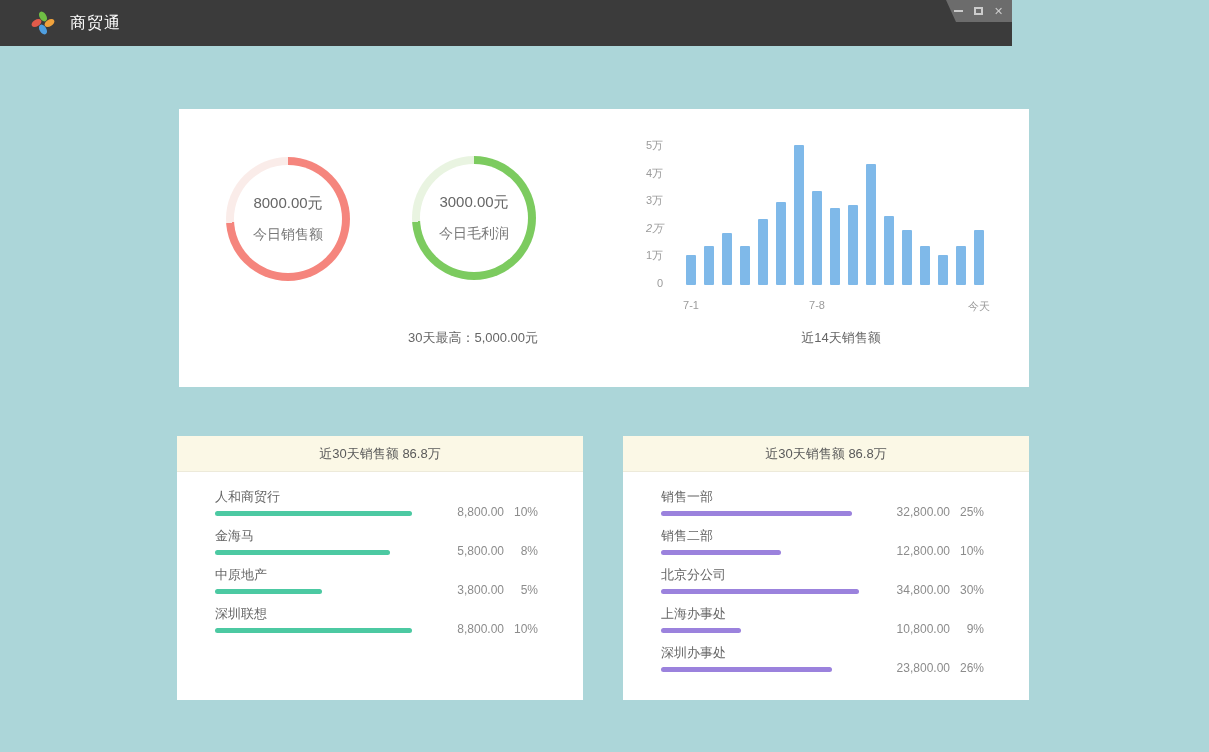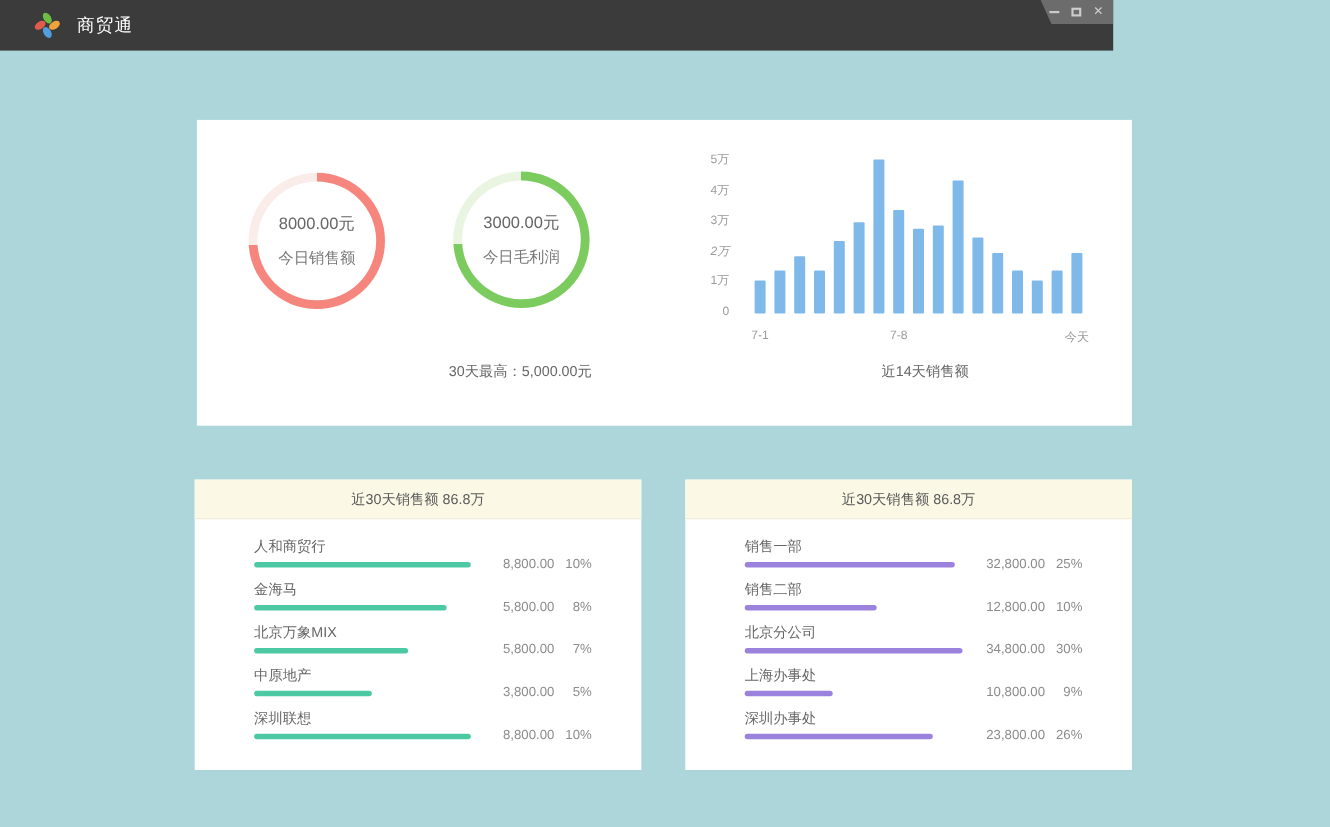--- a/index.html
+++ b/index.html
@@ -66,21 +66,21 @@
   .x-axis { position:absolute; left:507px; top:190px; width:306px; height:16px; }
   .xtick { position:absolute; top:0; transform:translateX(-50%); font-size:11px; color:#9B9B9B; white-space:nowrap; }
   .chart-title { position:absolute; left:507px; top:220px; width:310px; text-align:center; font-size:13px; color:#666666; }
 
   
   .rank-header {
     height:36px; background:#FBF8E6; border-bottom:1px solid #EDEADA;
     display:flex; align-items:center; justify-content:center;
     font-size:13px; color:#5A5A5A;
   }
-  .rank-body { padding:12px 45px 0 54px; }
+  .rank-body { padding:12px 45px 0 38px; }
   .rank-row { position:relative; height:39px; }
   .rank-name { position:absolute; left:0; top:4px; font-size:13px; color:#666666; }
   .rank-bar { position:absolute; left:0; top:27px; height:5px; border-radius:2.5px; }
   .rank-val { position:absolute; right:0; top:21px; display:flex; font-size:12px; color:#8C8C8C; }
   .rank-val .amt { display:inline-block; width:64px; text-align:right; }
   .rank-val .pct { display:inline-block; width:34px; text-align:right; }
 </style>
 </head>
 <body>
 
@@ -178,28 +178,20 @@
       </div>
       <div class="rank-row">
         <div class="rank-name">金海马</div>
         <div class="rank-bar" style="width: 175px; background: rgb(76, 201, 162);"></div>
         <div class="rank-val">
           <span class="amt">5,800.00</span>
           <span class="pct">8%</span>
         </div>
       </div>
       <div class="rank-row">
-        <div class="rank-name">北京万象MIX</div>
-        <div class="rank-bar" style="width: 140px; background: rgb(76, 201, 162);"></div>
-        <div class="rank-val">
-          <span class="amt">5,800.00</span>
-          <span class="pct">7%</span>
-        </div>
-      </div>
-      <div class="rank-row">
         <div class="rank-name">中原地产</div>
         <div class="rank-bar" style="width: 107px; background: rgb(76, 201, 162);"></div>
         <div class="rank-val">
           <span class="amt">3,800.00</span>
           <span class="pct">5%</span>
         </div>
       </div>
       <div class="rank-row">
         <div class="rank-name">深圳联想</div>
         <div class="rank-bar" style="width: 197px; background: rgb(76, 201, 162);"></div>

